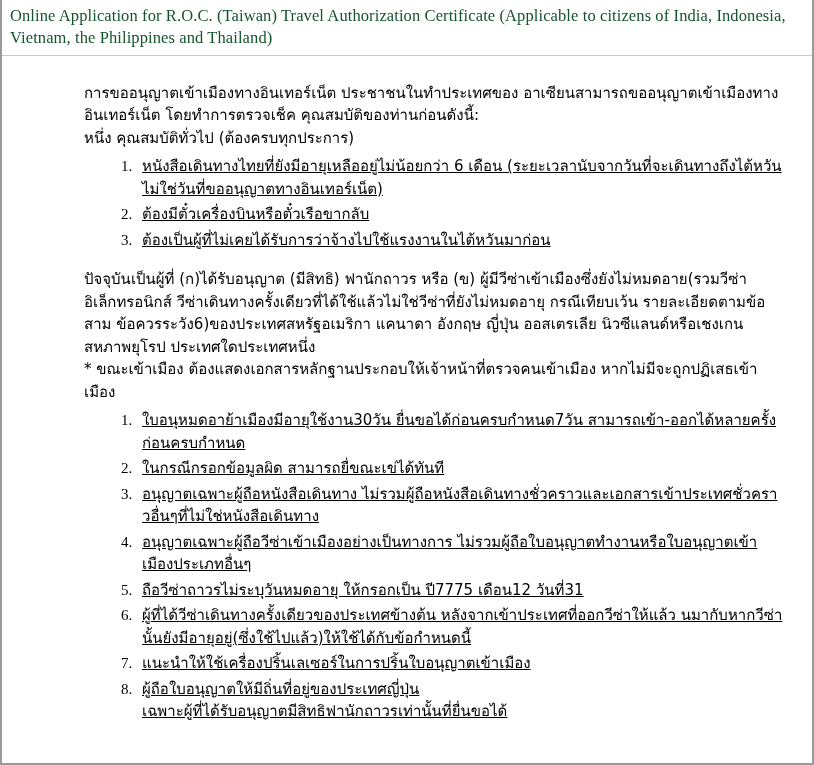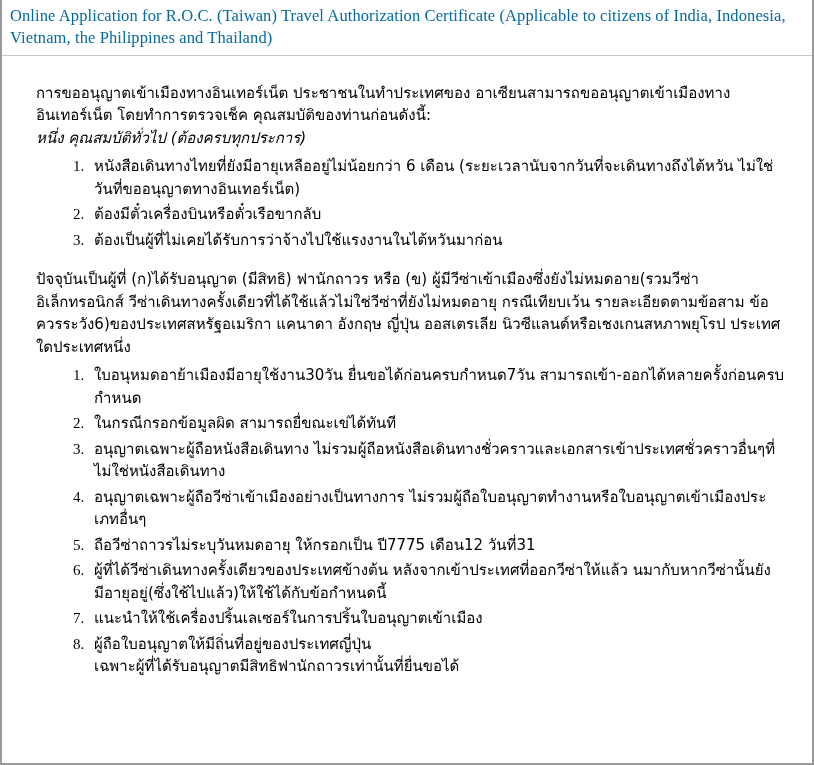--- a/index.html
+++ b/index.html
@@ -25,39 +25,41 @@
     background: #ffffff;
   }
   .title-bar {
     padding: 5px 8px 6px 8px;
     border-bottom: 1px solid #c8c8c8;
   }
   .title-text {
     font-family: "Liberation Serif", "DejaVu Serif", serif;
     font-size: 16.5px;
     line-height: 1.32;
-    color: #0369a1;
+    color: #14532d;
     letter-spacing: 0.1px;
   }
   .content {
     padding: 26px 28px 0 34px;
     font-size: 15px;
     line-height: 1.48;
+    margin-left: 48px;
   }
   .para {
     margin: 0 0 0 0;
     font-size: 15px;
     line-height: 1.5;
   }
-  .para + .para { margin-top: 0px; font-style: italic; }
+  .para + .para { margin-top: 0px; }
   .gap { height: 14px; }
   ol.numlist {
     margin: 6px 0 0 0;
     padding-left: 52px;
     list-style-type: decimal;
+    text-decoration: underline;
   }
   ol.numlist > li {
     margin-bottom: 3px;
     line-height: 1.5;
     padding-left: 6px;
   }
   ol.numlist > li::marker {
     font-family: "Liberation Serif", "DejaVu Serif", serif;
     font-size: 15px;
   }
@@ -78,20 +80,21 @@
 
     <ol class="numlist">
       <li>หนังสือเดินทางไทยที่ยังมีอายุเหลืออยู่ไม่น้อยกว่า 6 เดือน (ระยะเวลานับจากวันที่จะเดินทางถึงไต้หวัน ไม่ใช่วันที่ขออนุญาตทางอินเทอร์เน็ต)</li>
       <li>ต้องมีตั๋วเครื่องบินหรือตั๋วเรือขากลับ</li>
       <li>ต้องเป็นผู้ที่ไม่เคยได้รับการว่าจ้างไปใช้แรงงานในไต้หวันมาก่อน</li>
     </ol>
 
     <div class="gap"></div>
 
     <div class="para">ปัจจุบันเป็นผู้ที่ (ก)ได้รับอนุญาต (มีสิทธิ) ฟานักถาวร หรือ (ข) ผู้มีวีซ่าเข้าเมืองซึ่งยังไม่หมดอาย(รวมวีซ่าอิเล็กทรอนิกส์ วีซ่าเดินทางครั้งเดียวที่ได้ใช้แล้วไม่ใช่วีซ่าที่ยังไม่หมดอายุ กรณีเทียบเว้น รายละเอียดตามข้อสาม ข้อควรระวัง6)ของประเทศสหรัฐอเมริกา แคนาดา อังกฤษ ญี่ปุ่น ออสเตรเลีย นิวซีแลนด์หรือเชงเกนสหภาพยุโรป ประเทศใดประเทศหนึ่ง</div>
+    <div class="para">* ขณะเข้าเมือง ต้องแสดงเอกสารหลักฐานประกอบให้เจ้าหน้าที่ตรวจคนเข้าเมือง หากไม่มีจะถูกปฏิเสธเข้าเมือง</div>
 
     <ol class="numlist">
       <li>ใบอนุหมดอาย้าเมืองมีอายุใช้งาน30วัน ยื่นขอได้ก่อนครบกำหนด7วัน สามารถเข้า-ออกได้หลายครั้งก่อนครบกำหนด</li>
       <li>ในกรณีกรอกข้อมูลผิด สามารถยื่ขณะเข่ได้ทันที</li>
       <li>อนุญาตเฉพาะผู้ถือหนังสือเดินทาง ไม่รวมผู้ถือหนังสือเดินทางชั่วคราวและเอกสารเข้าประเทศชั่วคราวอื่นๆที่ไม่ใช่หนังสือเดินทาง</li>
       <li>อนุญาตเฉพาะผู้ถือวีซ่าเข้าเมืองอย่างเป็นทางการ ไม่รวมผู้ถือใบอนุญาตทำงานหรือใบอนุญาตเข้าเมืองประเภทอื่นๆ</li>
       <li>ถือวีซ่าถาวรไม่ระบุวันหมดอายุ ให้กรอกเป็น ปี7775 เดือน12 วันที่31</li>
       <li>ผู้ที่ได้วีซ่าเดินทางครั้งเดียวของประเทศข้างต้น หลังจากเข้าประเทศที่ออกวีซ่าให้แล้ว นมากับหากวีซ่านั้นยังมีอายุอยู่(ซึ่งใช้ไปแล้ว)ให้ใช้ได้กับข้อกำหนดนี้</li>
       <li>แนะนำให้ใช้เครื่องปริ้นเลเซอร์ในการปริ้นใบอนุญาตเข้าเมือง</li>
       <li style="white-space: pre-line;">ผู้ถือใบอนุญาตให้มีถิ่นที่อยู่ของประเทศญี่ปุ่น

